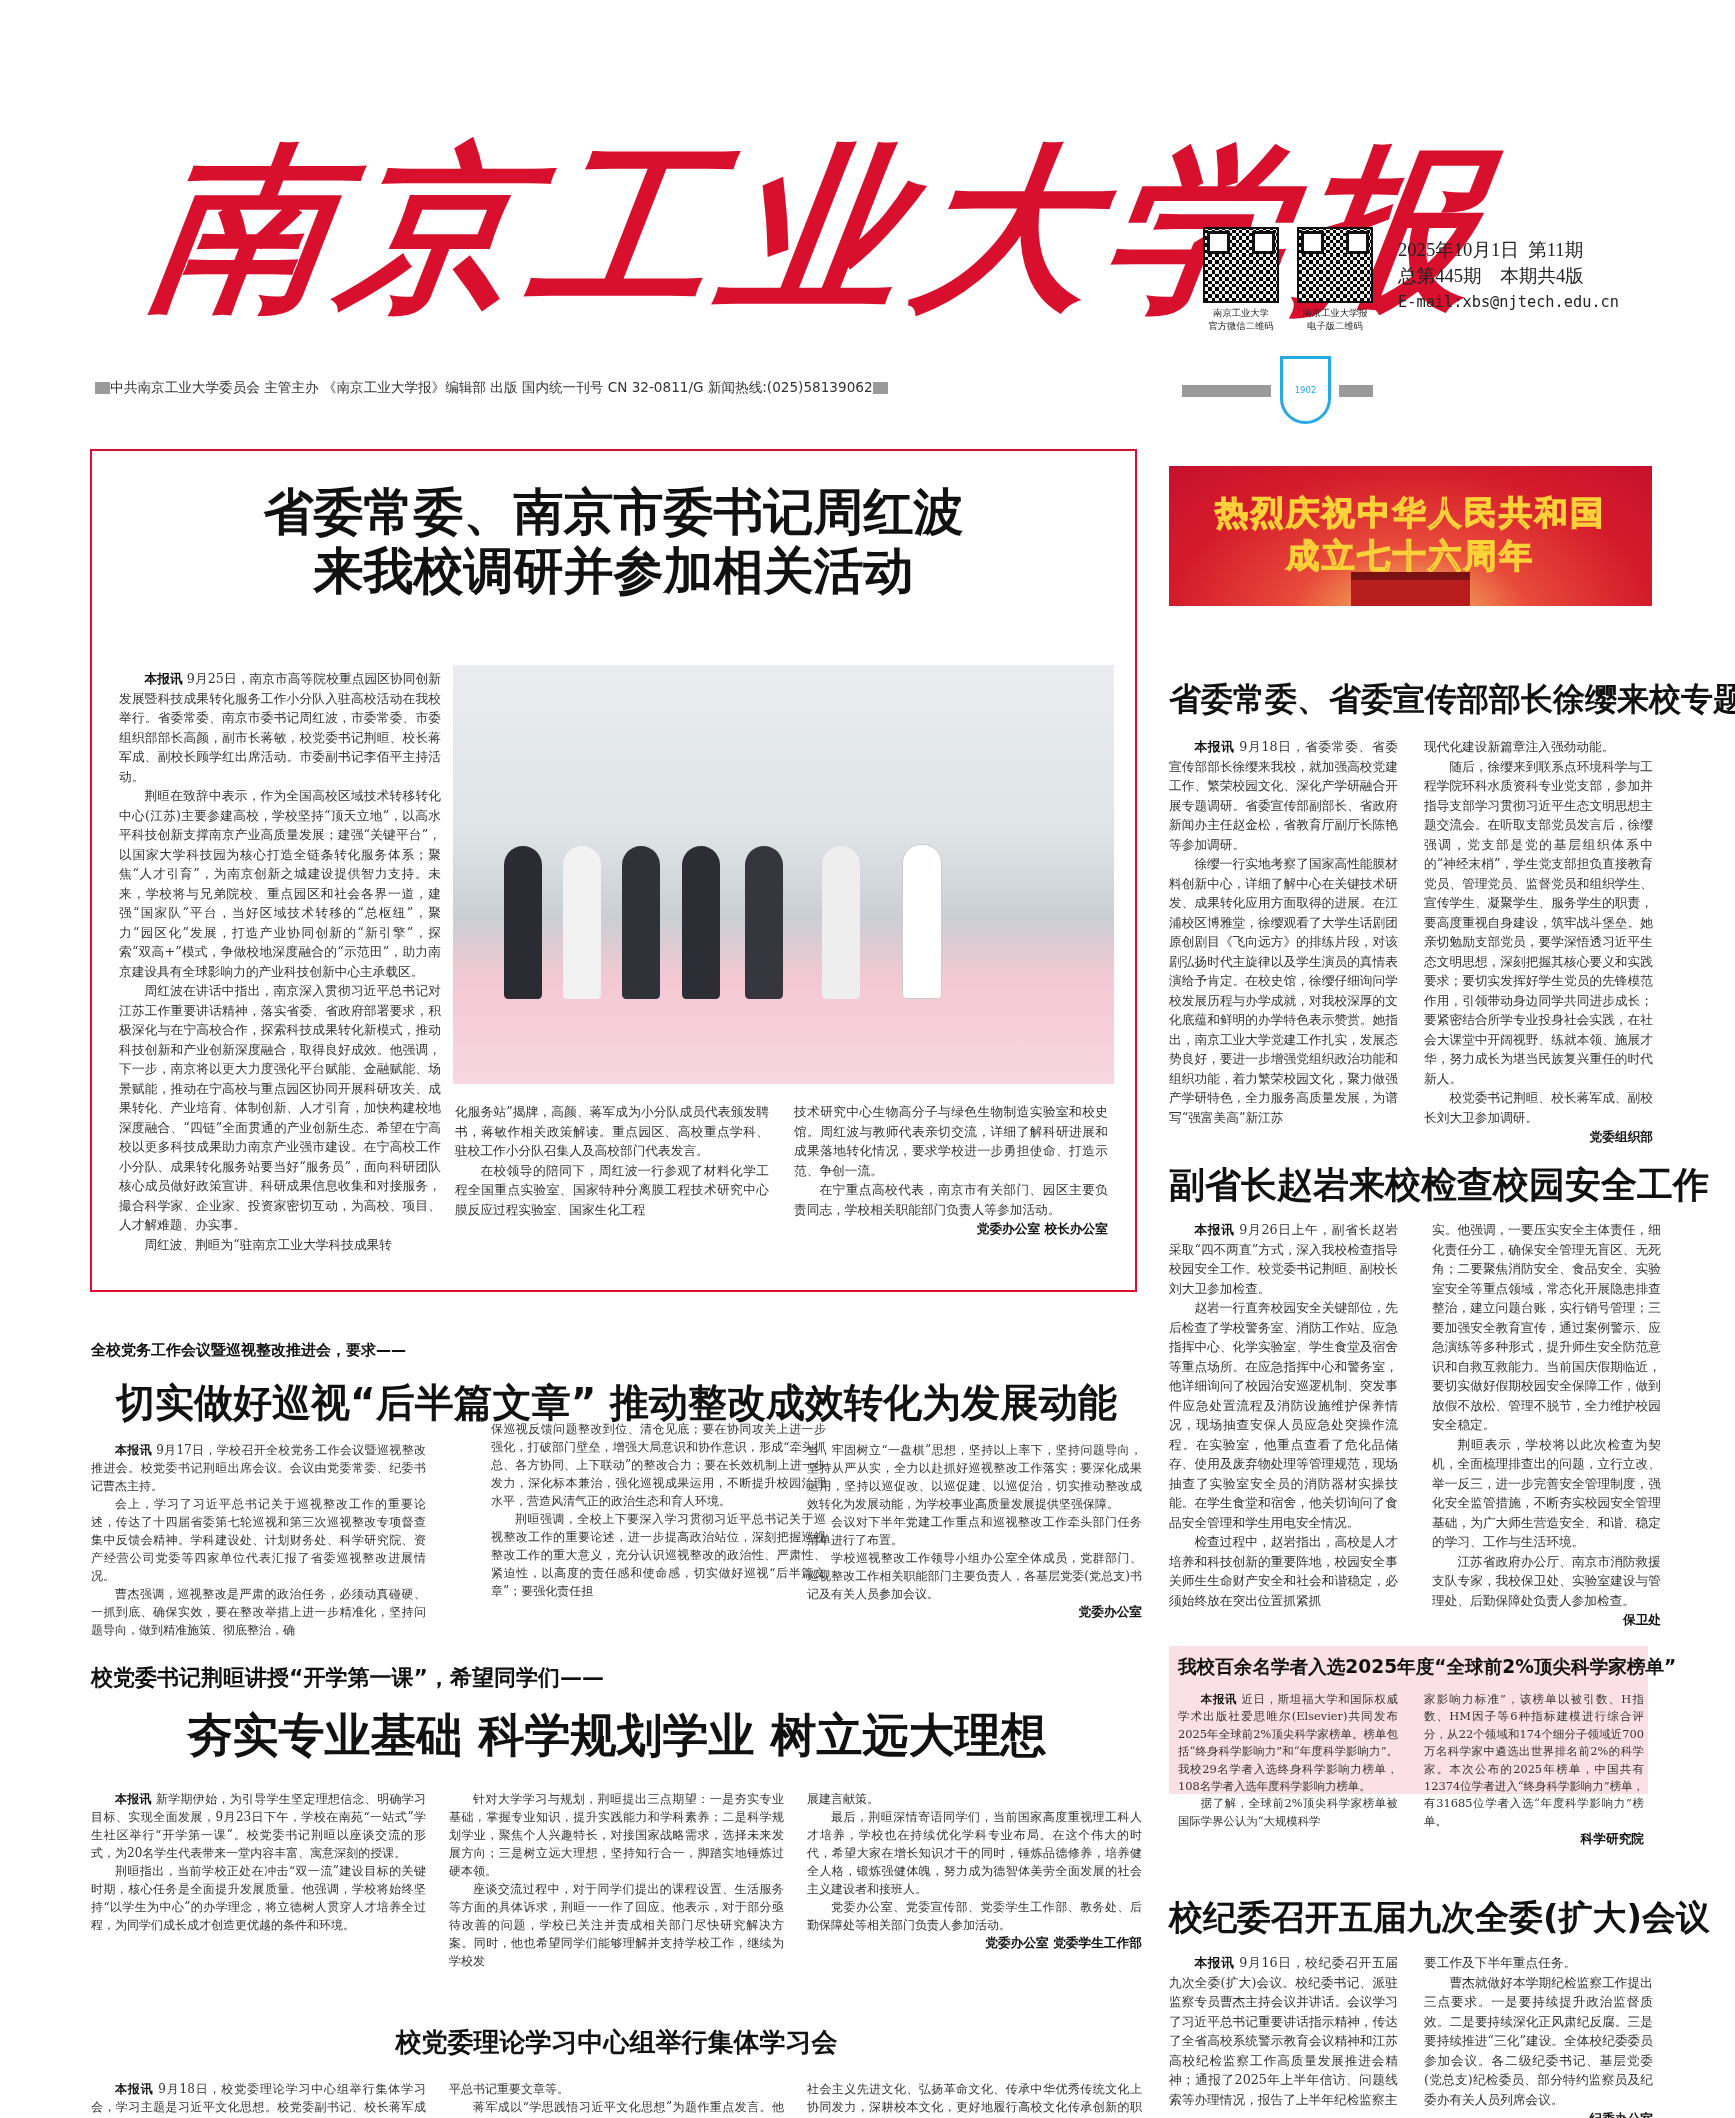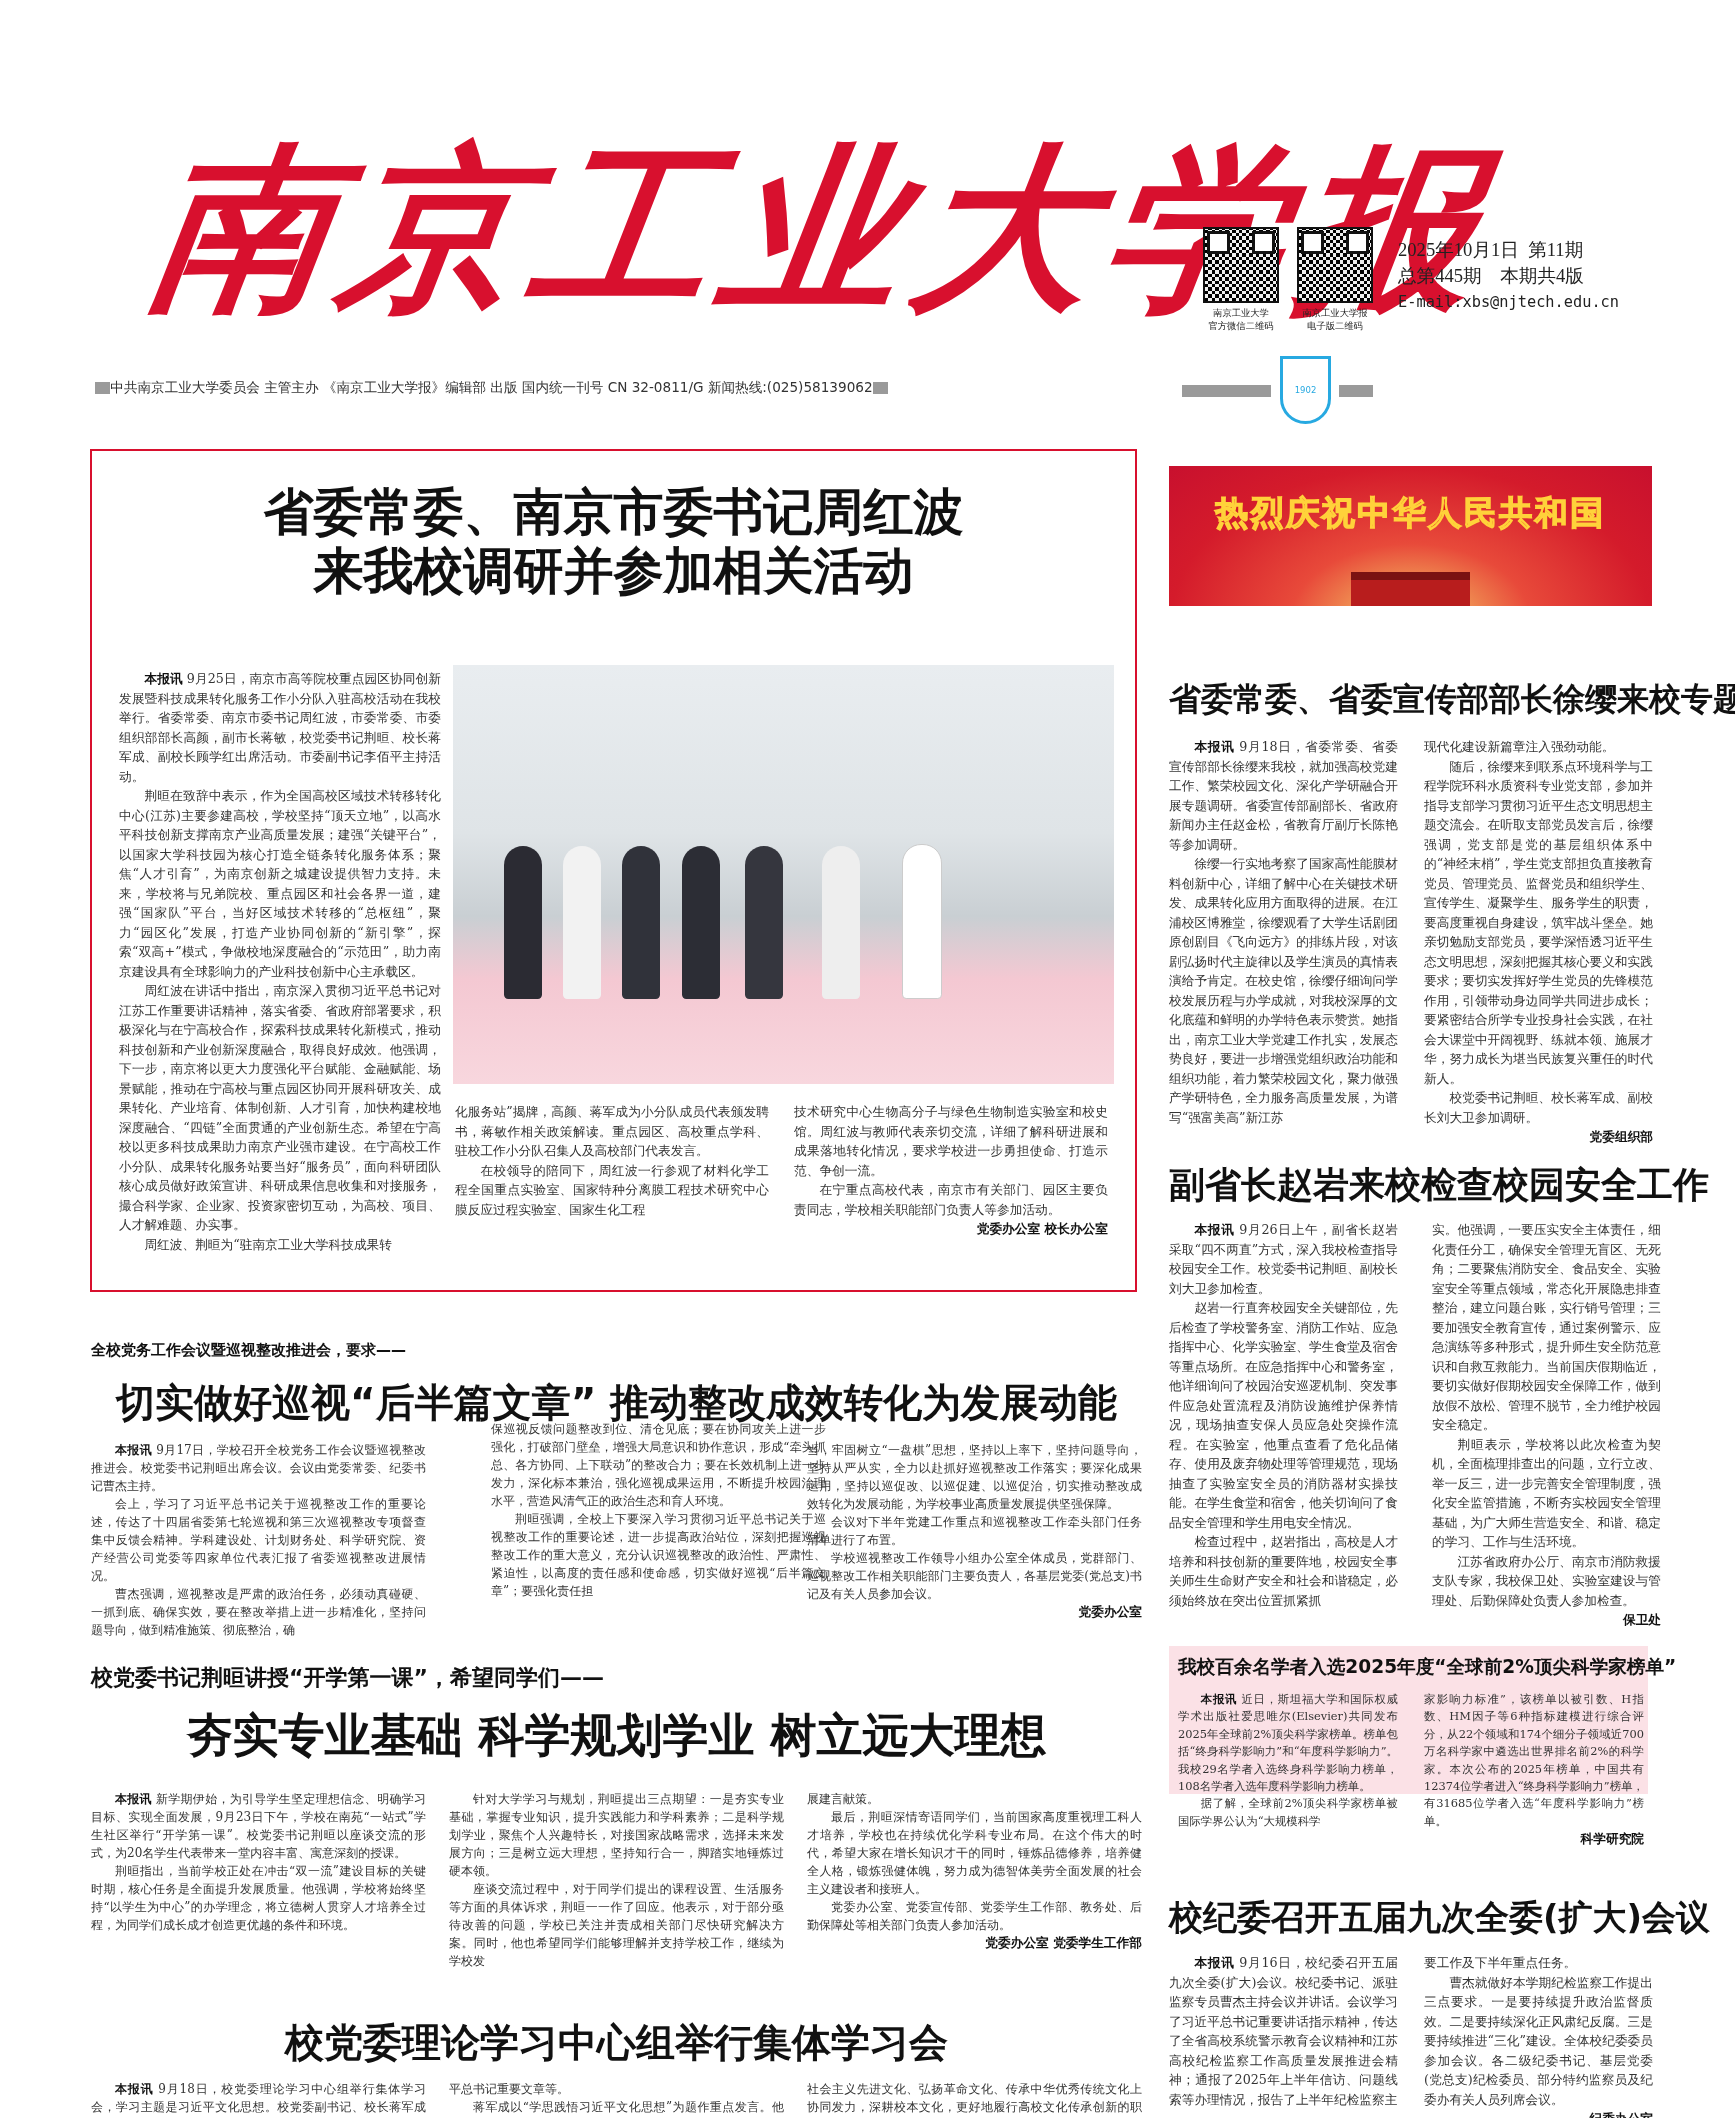--- a/index.html
+++ b/index.html
@@ -102,20 +102,21 @@
   <p>在校领导的陪同下，周红波一行参观了材料化学工程全国重点实验室、国家特种分离膜工程技术研究中心膜反应过程实验室、国家生化工程</p>
 </div>
 <div class="abs body-text" style="left:794px;top:1102px;width:314px;">
   <p style="text-indent:0">技术研究中心生物高分子与绿色生物制造实验室和校史馆。周红波与教师代表亲切交流，详细了解科研进展和成果落地转化情况，要求学校进一步勇担使命、打造示范、争创一流。</p>
   <p>在宁重点高校代表，南京市有关部门、园区主要负责同志，学校相关职能部门负责人等参加活动。</p>
   <div class="byline">党委办公室  校长办公室</div>
 </div>
 
 <div class="abs banner">
   <div class="line" style="top:25.4px;">热烈庆祝中华人民共和国</div>
+  <div class="line" style="top:68px;">成立七十六周年</div>
   <div class="gate"></div>
 </div>
 
 <div class="abs hl" style="left:1169px;top:678px;width:483px;font-size:32px;line-height:42px;">省委常委、省委宣传部部长徐缨来校专题调研</div>
 <div class="abs body-text" style="left:1169px;top:737px;width:229px;">
   <p><span class="lead-tag">本报讯</span> <span>9月18日，省委常委、省委宣传部部长徐缨来我校，就加强高校党建工作、繁荣校园文化、深化产学研融合开展专题调研。省委宣传部副部长、省政府新闻办主任赵金松，省教育厅副厅长陈艳等参加调研。</span></p>
   <p>徐缨一行实地考察了国家高性能膜材料创新中心，详细了解中心在关键技术研发、成果转化应用方面取得的进展。在江浦校区博雅堂，徐缨观看了大学生话剧团原创剧目《飞向远方》的排练片段，对该剧弘扬时代主旋律以及学生演员的真情表演给予肯定。在校史馆，徐缨仔细询问学校发展历程与办学成就，对我校深厚的文化底蕴和鲜明的办学特色表示赞赏。她指出，南京工业大学党建工作扎实，发展态势良好，要进一步增强党组织政治功能和组织功能，着力繁荣校园文化，聚力做强产学研特色，全力服务高质量发展，为谱写“强富美高”新江苏</p>
 </div>
 <div class="abs body-text" style="left:1424px;top:737px;width:229px;">
   <p style="text-indent:0">现代化建设新篇章注入强劲动能。</p>
@@ -186,21 +187,21 @@
 <div class="abs hl" style="left:1169px;top:1894px;width:483px;font-size:34px;line-height:47px;">校纪委召开五届九次全委(扩大)会议</div>
 <div class="abs body-text" style="left:1169px;top:1953px;width:229px;">
   <p><span class="lead-tag">本报讯</span> <span>9月16日，校纪委召开五届九次全委(扩大)会议。校纪委书记、派驻监察专员曹杰主持会议并讲话。会议学习了习近平总书记重要讲话指示精神，传达了全省高校系统警示教育会议精神和江苏高校纪检监察工作高质量发展推进会精神；通报了2025年上半年信访、问题线索等办理情况，报告了上半年纪检监察主</span></p>
 </div>
 <div class="abs body-text" style="left:1424px;top:1953px;width:229px;">
   <p style="text-indent:0">要工作及下半年重点任务。</p>
   <p>曹杰就做好本学期纪检监察工作提出三点要求。一是要持续提升政治监督质效。二是要持续深化正风肃纪反腐。三是要持续推进“三化”建设。全体校纪委委员参加会议。各二级纪委书记、基层党委(党总支)纪检委员、部分特约监察员及纪委办有关人员列席会议。</p>
   <div class="byline">纪委办公室</div>
 </div>
 
-<div class="abs hl" style="left:91px;top:2017px;width:1051px;text-align:center;font-size:39px;line-height:51px;">校党委理论学习中心组举行集体学习会</div>
+<div class="abs hl" style="left:91px;top:2017px;width:1051px;text-align:center;font-size:26px;line-height:51px;">校党委理论学习中心组举行集体学习会</div>
 <div class="abs body-text" style="left:91px;top:2080px;width:335px;font-size:12px;line-height:18px;">
   <p><span class="lead-tag">本报讯</span> <span>9月18日，校党委理论学习中心组举行集体学习会，学习主题是习近平文化思想。校党委副书记、校长蒋军成主持会议。</span></p>
 
 </div>
 <div class="abs body-text" style="left:449px;top:2080px;width:335px;font-size:12px;line-height:18px;">
   <p style="text-indent:0">平总书记重要文章等。</p>
   <p>蒋军成以“学思践悟习近平文化思想”为题作重点发言。他表示要深刻理解习近平文化思想的丰富内涵和重要意义，准确把握高校在建设文化强国中的重大使命，努力营造优良校园文化氛围，做到强化价值引领，铸牢文化建设之“魂”；注重以文化人，厚植文化建设之“根”；突出品牌塑造，彰显文化建设之“特”。</p>
 
 </div>
 <div class="abs body-text" style="left:807px;top:2080px;width:335px;font-size:12px;line-height:18px;">

